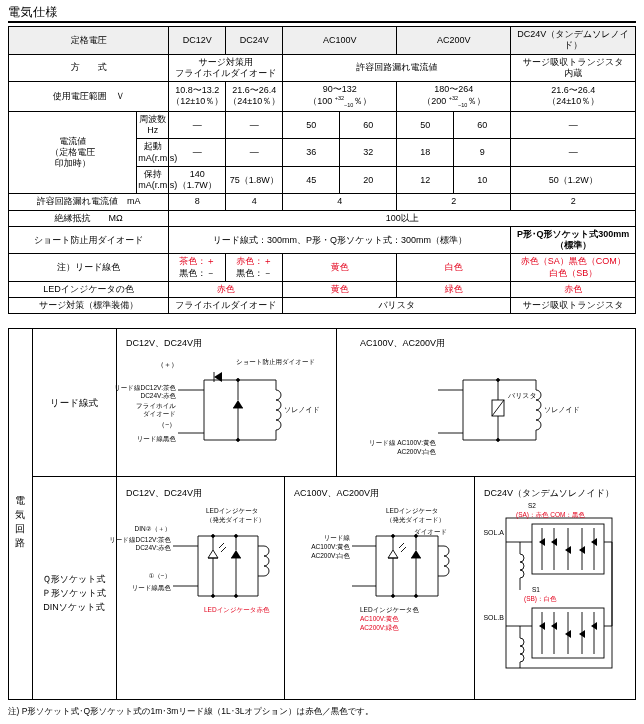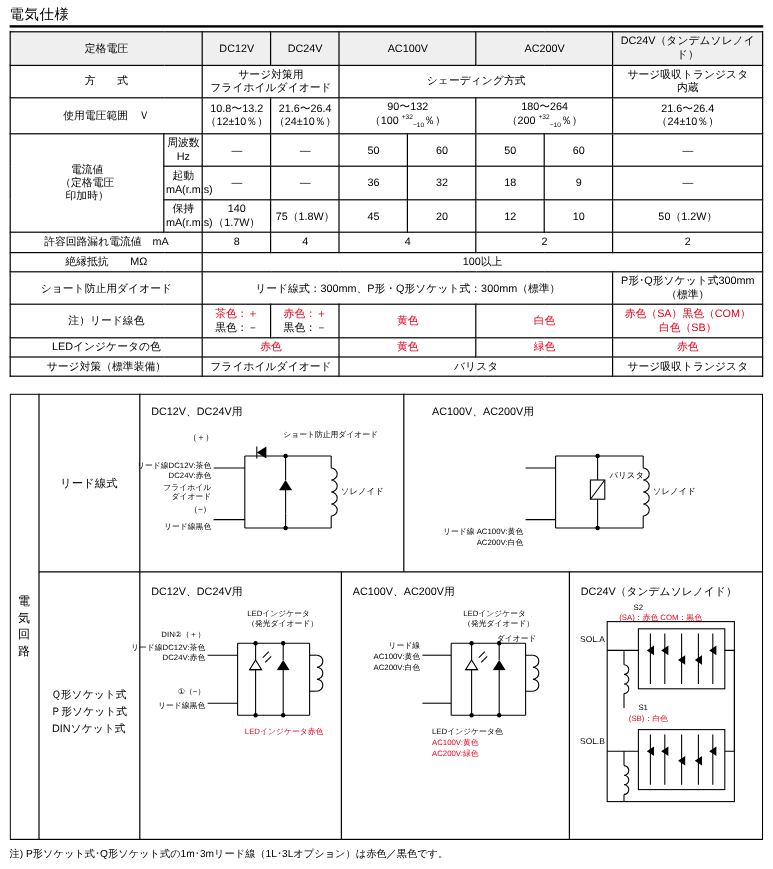--- a/index.html
+++ b/index.html
@@ -33,21 +33,21 @@
     border:1px solid #000;
     text-align:center;
     vertical-align:middle;
     padding:2px 1px;
     font-size:9px;
     line-height:1.25;
   }
   td.head{background:#efefef;}
   .small{font-size:7.5px;margin-top:28px;}
   .xsmall{font-size:6.5px;}
-  .tiny{font-size:6px;}
+  .tiny{font-size:6px;font-weight:bold;}
   sup{font-size:5.5px;vertical-align:super;}
 
   
   .circ-wrap{position:absolute;left:8px;}
   svg{display:block;}
   .c-txt{font-family:"Liberation Sans","DejaVu Sans",sans-serif;}
 
   .footnote{
     position:absolute;left:8px;top:706px;font-size:8.5px;
   }
@@ -80,21 +80,21 @@
         <td class="head" colspan="1">DC12V</td>
         <td class="head" colspan="1">DC24V</td>
         <td class="head" colspan="2">AC100V</td>
         <td class="head" colspan="2">AC200V</td>
         <td class="head xsmall">DC24V（タンデムソレノイド）</td>
       </tr>
 
       <tr>
         <td colspan="2">方　　式</td>
         <td colspan="2" class="small">サージ対策用<br>フライホイルダイオード</td>
-        <td colspan="4">シェーディング方式</td>
+        <td colspan="4">許容回路漏れ電流値</td>
         <td class="xsmall">サージ吸収トランジスタ<br>内蔵</td>
       </tr>
 
       <tr>
         <td colspan="2">使用電圧範囲　Ｖ</td>
         <td class="small">10.8〜13.2<br>（12±10％）</td>
         <td class="small">21.6〜26.4<br>（24±10％）</td>
         <td colspan="2" class="small">
           90〜132<br>（100 <sup>+32</sup><sub style="font-size:5.5px">−10</sub>％）
         </td>

